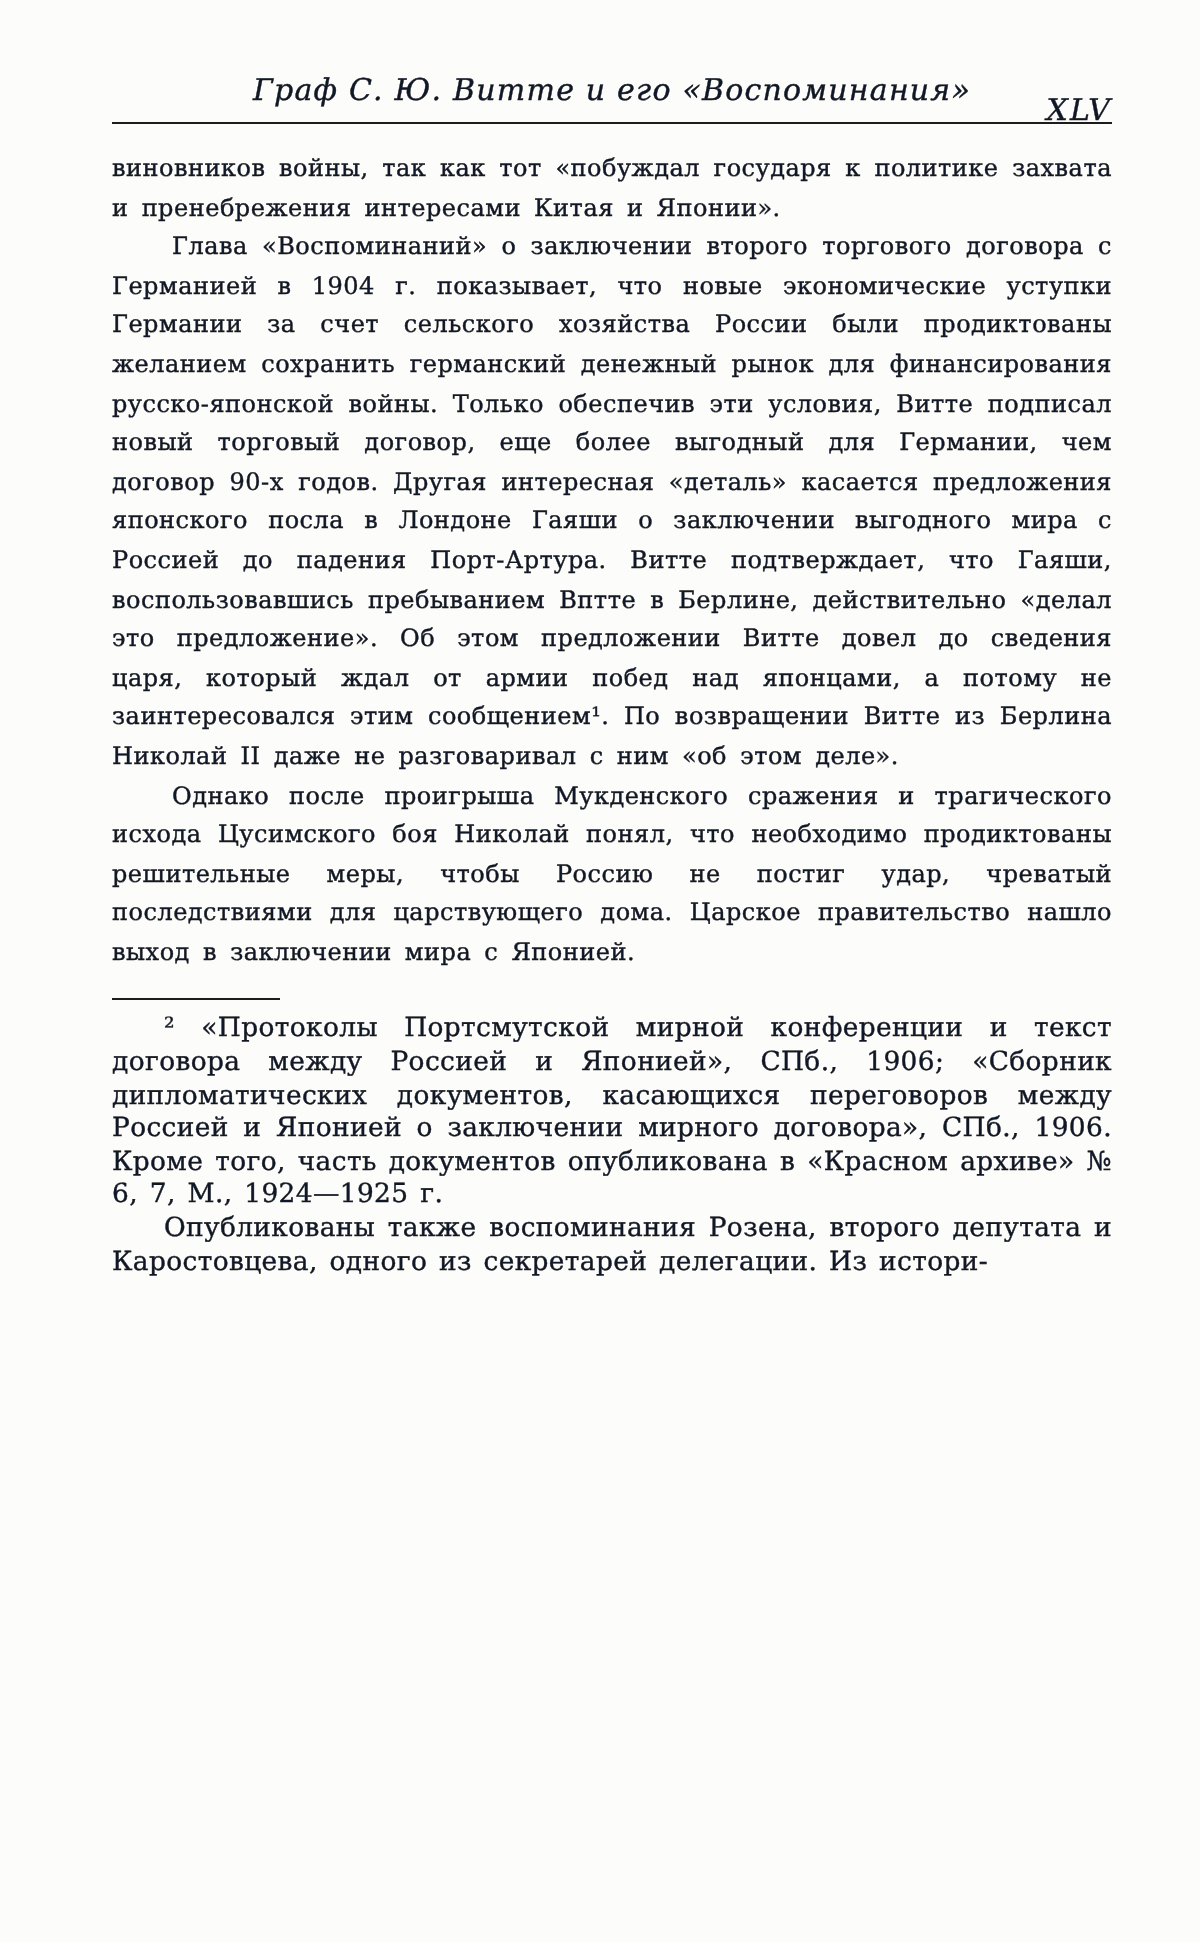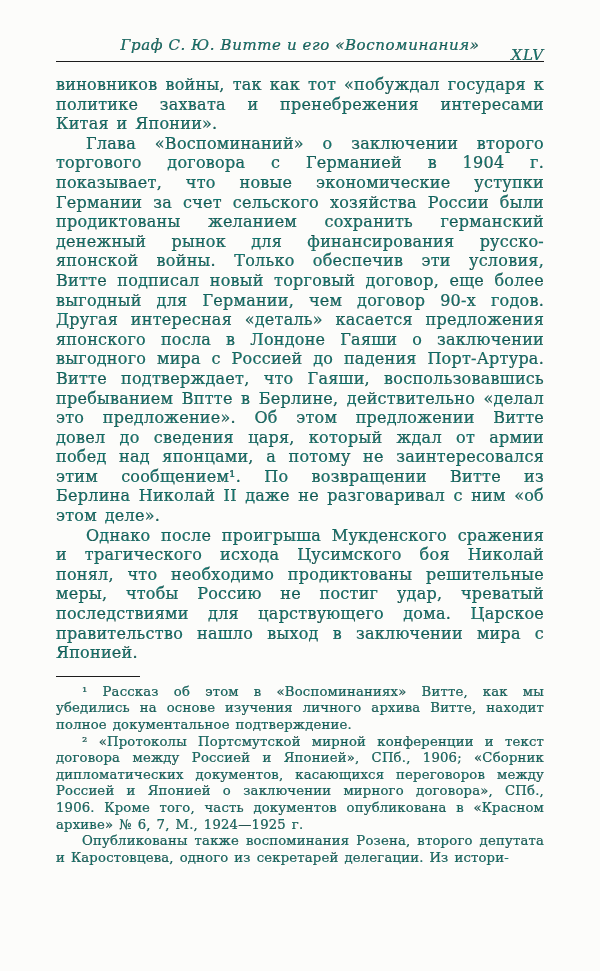--- a/index.html
+++ b/index.html
@@ -6,23 +6,23 @@
     margin: 0;
     padding: 0;
     background: #ffffff;
   }
   .page {
     position: relative;
     width: 600px;
     height: 971px;
     box-sizing: border-box;
     background: #fcfcfa;
-    color: #0f766e;
+    color: #0f172a;
     font-family: "DejaVu Serif", "Liberation Serif", serif;
-    padding: 36px 56px 0 56px;
+    padding: 36px 44px 0 56px;
     overflow: hidden;
     -webkit-text-stroke: 0.2px #1a1a1a;
   }
   .header {
     position: relative;
     height: 20px;
     text-align: center;
     font-style: italic;
     font-size: 15px;
     letter-spacing: 0.6px;
@@ -34,21 +34,21 @@
     top: 10px;
     letter-spacing: 1px;
   }
   .header-rule {
     border: none;
     border-top: 1.6px solid #1c1c1c;
     margin: 5px 0 0 0;
   }
   .body-text {
     margin-top: 13px;
-    font-size: 16px;
+    font-size: 12px;
     line-height: 19.6px;
     text-align: justify;
     letter-spacing: 0.25px;
     word-spacing: 2.5px;
   }
   .para {
     margin: 0;
     text-indent: 30px;
   }
   .para.no-indent {
@@ -86,18 +86,17 @@
 
   <div class="body-text">
     <p class="para no-indent">виновников войны, так как тот «побуждал государя к политике захвата и пренебрежения интересами Китая и Японии».</p>
     <p class="para">Глава «Воспоминаний» о заключении второго торгового договора с Германией в 1904 г. показывает, что новые экономические уступки Германии за счет сельского хозяйства России были продиктованы желанием сохранить германский денежный рынок для финансирования русско-японской войны. Только обеспечив эти условия, Витте подписал новый торговый договор, еще более выгодный для Германии, чем договор 90-х годов. Другая интересная «деталь» касается предложения японского посла в Лондоне Гаяши о заключении выгодного мира с Россией до падения Порт-Артура. Витте подтверждает, что Гаяши, воспользовавшись пребыванием Вптте в Берлине, действительно «делал это предложение». Об этом предложении Витте довел до сведения царя, который ждал от армии побед над японцами, а потому не заинтересовался этим сообщением¹. По возвращении Витте из Берлина Николай II даже не разговаривал с ним «об этом деле».</p>
     <p class="para">Однако после проигрыша Мукденского сражения и трагического исхода Цусимского боя Николай понял, что необходимо продиктованы решительные меры, чтобы Россию не постиг удар, чреватый последствиями для царствующего дома. Царское правительство нашло выход в заключении мира с Японией.</p>
   </div>
 
   <hr class="footnote-rule">
 
   <div class="footnotes">
-    <p class="fn">¹ Рассказ об этом в «Воспоминаниях» Витте, как мы убедились на основе изучения личного архива Витте, находит полное документальное подтверждение.</p>
     <p class="fn">² «Протоколы Портсмутской мирной конференции и текст договора между Россией и Японией», СПб., 1906; «Сборник дипломатических документов, касающихся переговоров между Россией и Японией о заключении мирного договора», СПб., 1906. Кроме того, часть документов опубликована в «Красном архиве» № 6, 7, М., 1924—1925 г.</p>
     <p class="fn">Опубликованы также воспоминания Розена, второго депутата и Каростовцева, одного из секретарей делегации. Из истори-</p>
   </div>
 
 </div>
 
 </body></html>

